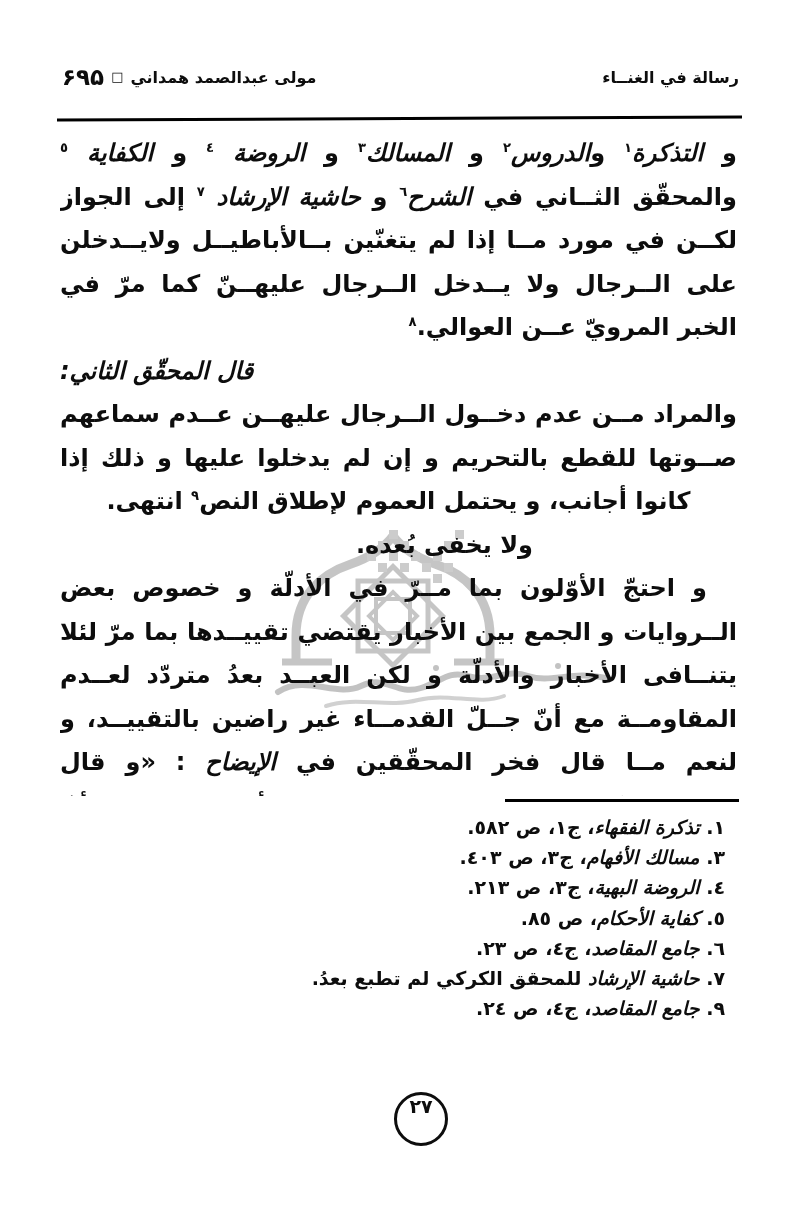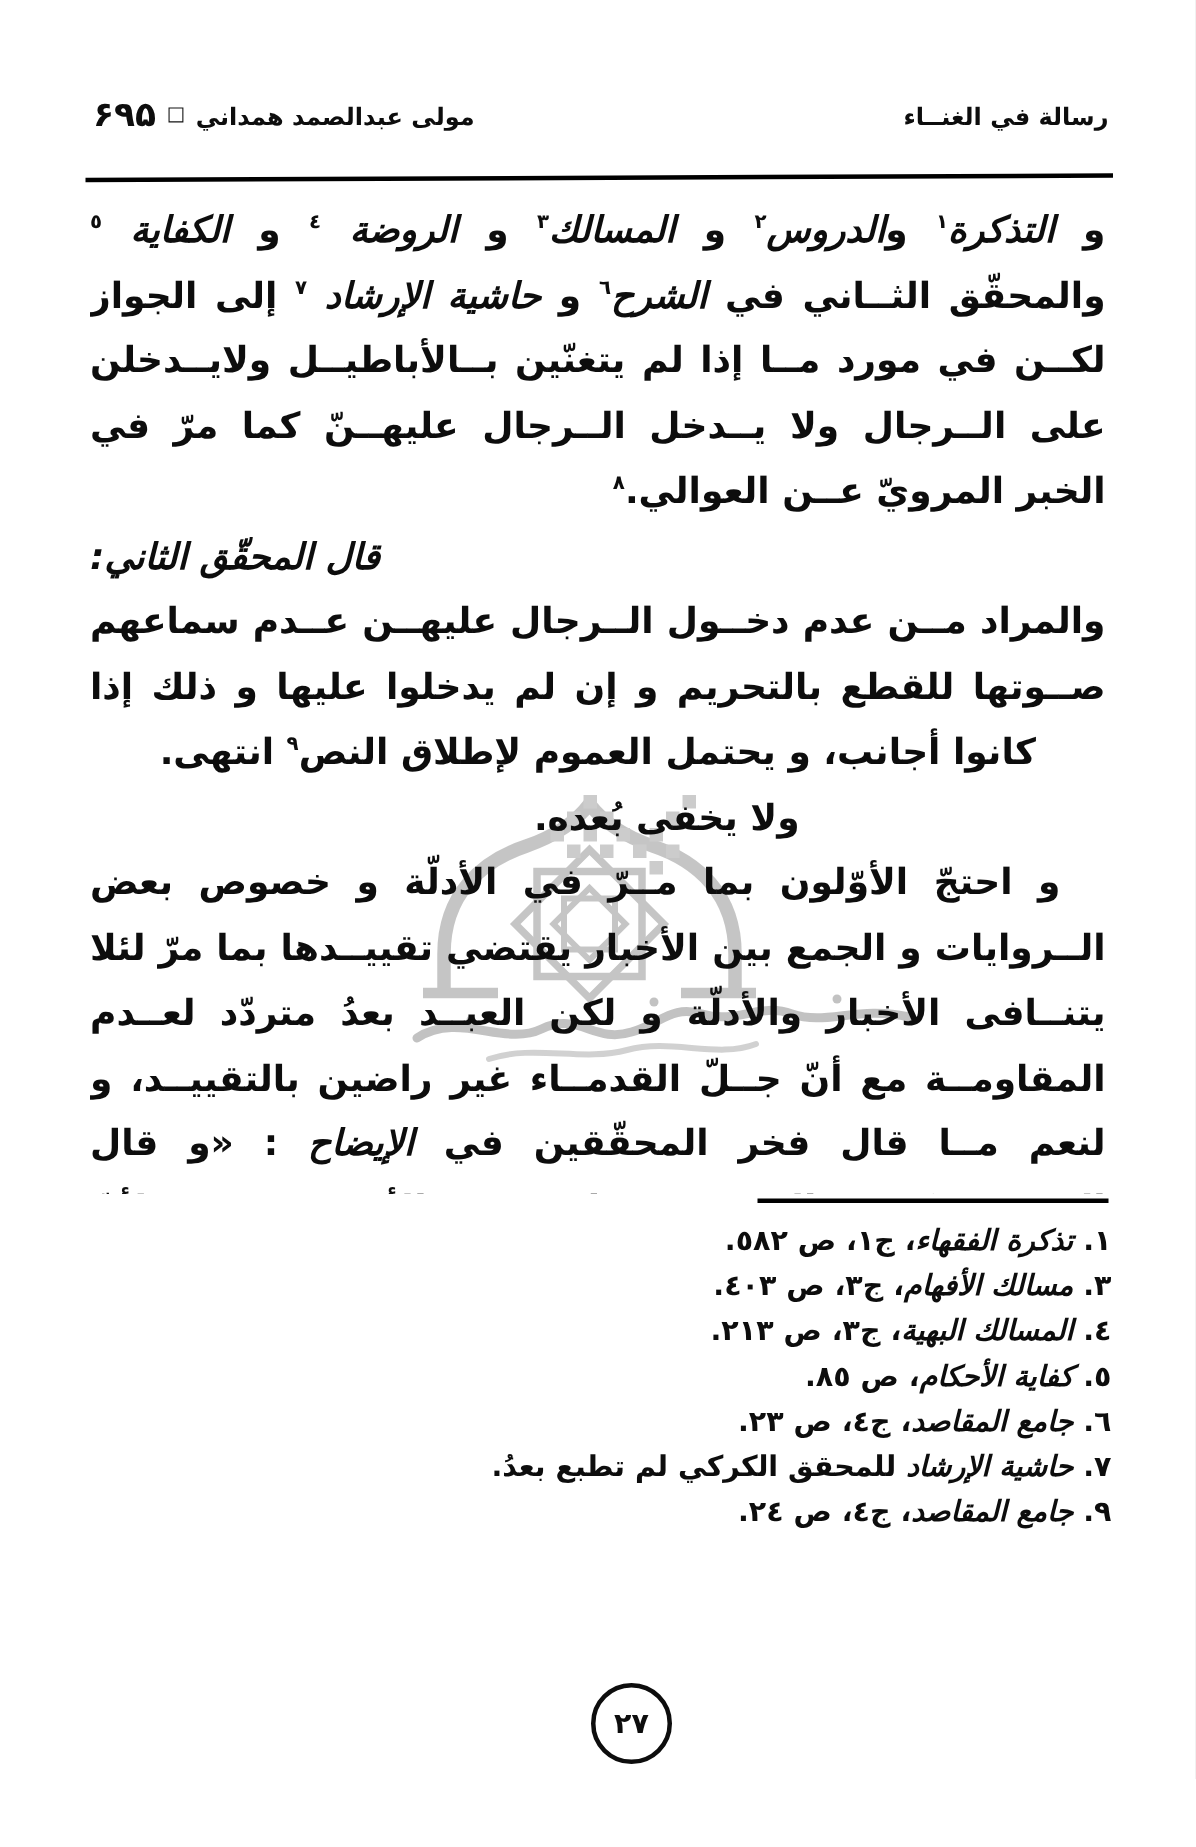--- a/index.html
+++ b/index.html
@@ -45,31 +45,31 @@
   .p-quote{text-align:justify;text-align-last:center;}
   .p-center{text-align:center;transform:translateX(46px);}
   .p-main{text-align:justify;text-indent:30px;}
   .book-title{font-style:italic;}
   .body-text sup,.footnotes sup{font-size:.55em;vertical-align:super;line-height:0;}
   
   .fn-sep{
     position:absolute;top:799px;left:505px;right:58px;height:3px;background:#000;
   }
   .footnotes{
-    position:absolute;top:812px;left:60px;right:56px;
+    position:absolute;top:812px;left:60px;right:72px;
     direction:rtl;text-align:right;
     font-size:19px;font-weight:bold;line-height:30.2px;
   }
   .footnote{white-space:nowrap;}
   .fn-num{letter-spacing:1px;}
   
   .page-circle{
-    position:absolute;top:1122px;left:394px;width:48px;height:48px;
+    position:absolute;top:1092px;left:394px;width:48px;height:48px;
     border:3px solid #0d0d0d;border-radius:50%;
-    display:flex;align-items:center;justify-content:center;
+    display:flex;align-items:flex-start;justify-content:center;
     font-size:19px;font-weight:bold;
   }
 </style>
 </head>
 <body>
 
 <div class="page">
 
   <div class="hdr">
     <span class="hdr-right">رسالة في الغنــاء</span>
@@ -124,21 +124,21 @@
       <div class="para p-speaker"><span>قال المحقّق الثاني:</span></div>
       <div class="para p-quote"><span>والمراد مــن عدم دخــول الــرجال عليهــن عــدم سماعهم صــوتها للقطع بالتحريم و إن لم يدخلوا عليها و ذلك إذا كانوا أجانب، و يحتمل العموم لإطلاق النص</span><sup>٩</sup><span> انتهى.</span></div>
       <div class="para p-center"><span>ولا يخفى بُعده.</span></div>
       <div class="para p-main"><span>و احتجّ الأوّلون بما مــرّ في الأدلّة و خصوص بعض الــروايات و الجمع بين الأخبار يقتضي تقييــدها بما مرّ لئلا يتنــافى الأخبار والأدلّة و لكن العبــد بعدُ متردّد لعــدم المقاومــة مع أنّ جــلّ القدمــاء غير راضين بالتقييــد، و لنعم مــا قال فخر المحقّقين في </span><span class="book-title">الإيضاح</span><span> : «و قال المفيــد: كسب المغنية حــرام و هو الأقــوى عندي لأنّ هذه الــرواية مــن الآحاد فلا تعــارض الدلــيل المانع لتــواتره».</span></div>
     </main>
 
   <div class="fn-sep"></div>
   <section class="footnotes">
       <div class="footnote"><span class="fn-num">١. </span><span class="book-title">تذكرة الفقهاء</span><span>، ج١، ص ٥٨٢.</span></div>
       <div class="footnote"><span class="fn-num">٣. </span><span class="book-title">مسالك الأفهام</span><span>، ج٣، ص ٤٠٣.</span></div>
-      <div class="footnote"><span class="fn-num">٤. </span><span class="book-title">المسالك البهية</span><span>، ج٣، ص ٢١٣.</span></div>
+      <div class="footnote"><span class="fn-num">٤. </span><span class="book-title">الروضة البهية</span><span>، ج٣، ص ٢١٣.</span></div>
       <div class="footnote"><span class="fn-num">٥. </span><span class="book-title">كفاية الأحكام</span><span>، ص ٨٥.</span></div>
       <div class="footnote"><span class="fn-num">٦. </span><span class="book-title">جامع المقاصد</span><span>، ج٤، ص ٢٣.</span></div>
       <div class="footnote"><span class="fn-num">٧. </span><span class="book-title">حاشية الإرشاد</span><span> للمحقق الكركي لم تطبع بعدُ.</span></div>
       <div class="footnote"><span class="fn-num">٩. </span><span class="book-title">جامع المقاصد</span><span>، ج٤، ص ٢٤.</span></div>
     </section>
 
   <div class="page-circle">
     <span>۲۷</span>
   </div>
 

